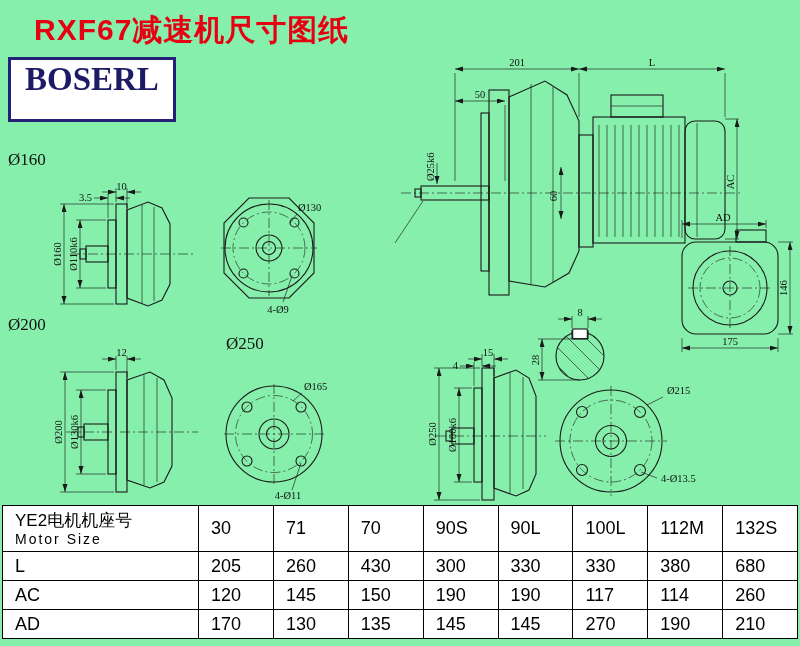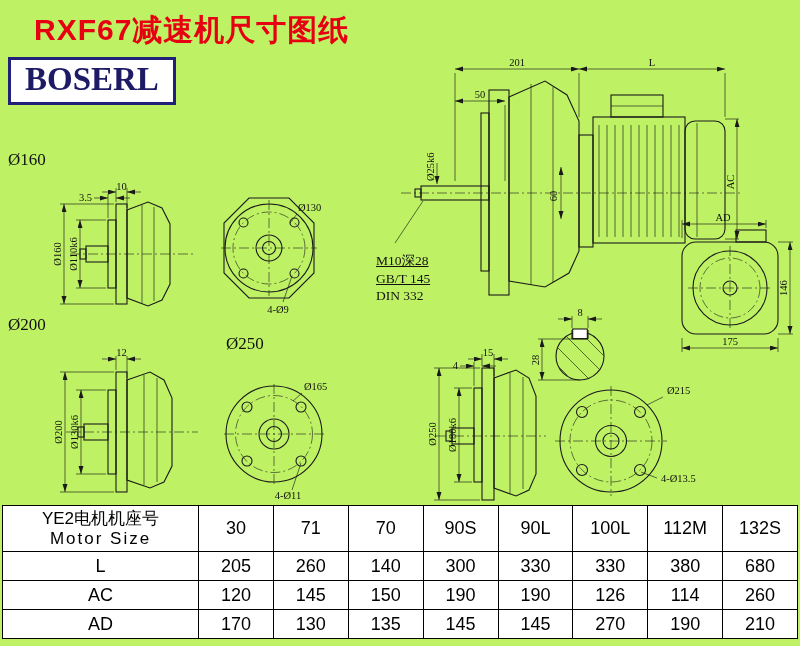--- a/index.html
+++ b/index.html
@@ -1,37 +1,37 @@
 <!DOCTYPE html>
 <html><head>
 <meta charset="utf-8">
 <style>
   *{margin:0;padding:0;box-sizing:border-box}
   html,body{background:#fff}
   body{width:800px;height:646px;position:relative;font-family:"Liberation Sans",sans-serif;overflow:hidden}
-  .sheet{position:absolute;left:0;top:0;width:800px;height:646px;background:#bef264}
+  .sheet{position:absolute;left:0;top:0;width:800px;height:646px;background:#86efac}
   .title{position:absolute;left:34px;top:10px;font-size:30px;font-weight:bold;color:#e60012;letter-spacing:1px;white-space:nowrap}
-  .logo{position:absolute;left:8px;top:57px;border:3px solid #23207a;padding:1px 14px 3px 14px;font-family:"Liberation Serif",serif;font-weight:bold;font-size:33px;color:#1e1b66;background:#fff;line-height:1.15}
+  .logo{position:absolute;left:8px;top:57px;border:3px solid #23207a;padding:1px 14px 20px 14px;font-family:"Liberation Serif",serif;font-weight:bold;font-size:33px;color:#1e1b66;background:#fff;line-height:1.15}
   .glabel{position:absolute;font-size:17px;color:#111;font-family:"Liberation Serif",serif}
   .notes{position:absolute;left:376px;top:252px;font-size:13.5px;color:#111;font-family:"Liberation Serif",serif;line-height:1.3;white-space:nowrap}
   .notes .u{text-decoration:underline}
   .dwg{position:absolute;overflow:visible}
   .dwg g.geo>*{fill:none;stroke:#1a1a1a;stroke-width:1.1px}
   .dwg g.geo>.wf{fill:#fff}
   .dwg g.dim>*{fill:none;stroke:#1a1a1a;stroke-width:0.65px}
   .dwg g.cl>*{fill:none;stroke:#1a1a1a;stroke-width:0.6px;stroke-dasharray:10 3 2 3}
   .dwg text{fill:#111;stroke:none;font-family:"Liberation Serif",serif;font-size:10.5px}
   .mk{fill:#1a1a1a;stroke:none}
   .dim-table{position:absolute;left:2px;top:505px;width:796px;border-collapse:collapse;table-layout:fixed;background:#fff}
-  .dim-table td{border:1.5px solid #000;text-align:center;vertical-align:middle;font-size:18px;color:#000;padding:1px 0;font-family:"Liberation Sans",sans-serif}
+  .dim-table td{border:1.5px solid #000;vertical-align:middle;font-size:18px;color:#000;padding:1px 12px;font-family:"Liberation Sans",sans-serif}
   .dim-table td.c0{width:196px}
   .dim-table tr.hd td{height:46px}
   .dim-table tr.r td{height:29px}
   .hdcn{font-size:17px;line-height:1.25}
-  .hden{font-size:17px;letter-spacing:2px;line-height:1.15}
+  .hden{font-size:14px;letter-spacing:2px;line-height:1.15}
 </style>
 </head>
 <body>
 
 <div class="sheet">
 
   <div class="title">RXF67减速机尺寸图纸</div>
   <div class="logo"><span>BOSERL</span></div>
 
   <div class="glabel" style="left:8px;top:150px">Ø160</div>
@@ -154,25 +154,20 @@
       <line x1="30" y1="146" x2="2" y2="188"></line>
     </g>
     <text x="124" y="11" text-anchor="middle">201</text>
     <text x="259" y="11" text-anchor="middle">L</text>
     <text x="87" y="43" text-anchor="middle">50</text>
     <text transform="translate(41,126) rotate(-90)" text-anchor="start">Ø25k6</text>
     <text transform="translate(164,141) rotate(-90)" text-anchor="middle">60</text>
     <text transform="translate(341,127) rotate(-90)" text-anchor="middle">AC</text>
   </svg>
 
-  <div class="notes">
-    <div class="u">M10深28</div>
-    <div class="u">GB/T 145</div>
-    <div>DIN 332</div>
-  </div>
 
   <svg class="dwg" style="left:666px;top:212px" width="132" height="142" viewBox="0 0 132 142">
     <defs>
         <marker id="a4" markerWidth="9" markerHeight="6" refX="8" refY="2.5" orient="auto-start-reverse" markerUnits="userSpaceOnUse">
           <path class="mk" d="M0,0L8,2.5L0,5Z"></path>
         </marker>
       </defs>
     <g class="cl">
       <circle cx="64" cy="76" r="30"></circle>
       <line x1="22" y1="76" x2="106" y2="76"></line>
@@ -372,35 +367,35 @@
       <td>90S</td>
       <td>90L</td>
       <td>100L</td>
       <td>112M</td>
       <td>132S</td>
     </tr>
     <tr class="r">
       <td class="c0">L</td>
       <td>205</td>
       <td>260</td>
-      <td>140</td>
+      <td>430</td>
       <td>300</td>
       <td>330</td>
       <td>330</td>
       <td>380</td>
       <td>680</td>
     </tr>
     <tr class="r">
       <td class="c0">AC</td>
       <td>120</td>
       <td>145</td>
       <td>150</td>
       <td>190</td>
       <td>190</td>
-      <td>126</td>
+      <td>117</td>
       <td>114</td>
       <td>260</td>
     </tr>
     <tr class="r">
       <td class="c0">AD</td>
       <td>170</td>
       <td>130</td>
       <td>135</td>
       <td>145</td>
       <td>145</td>

